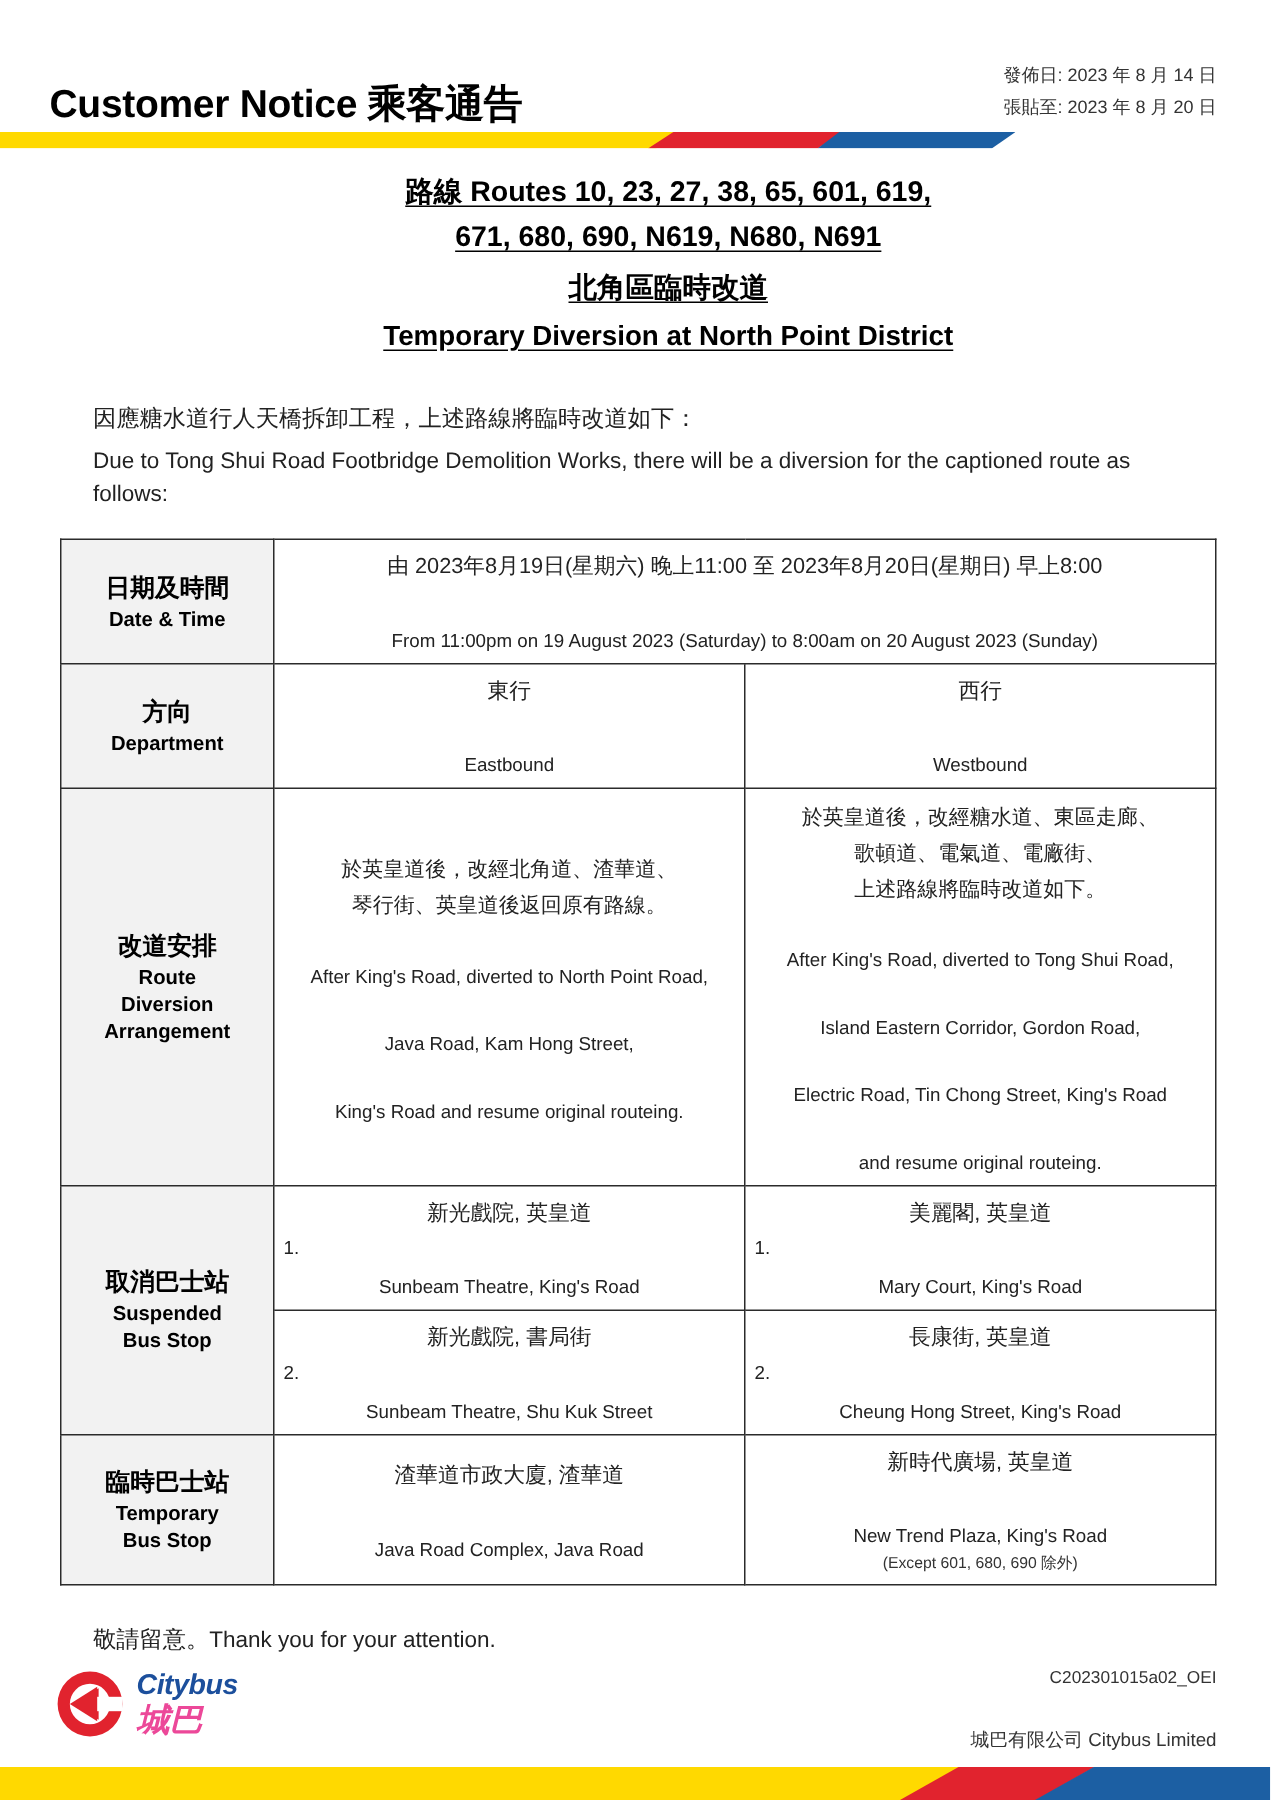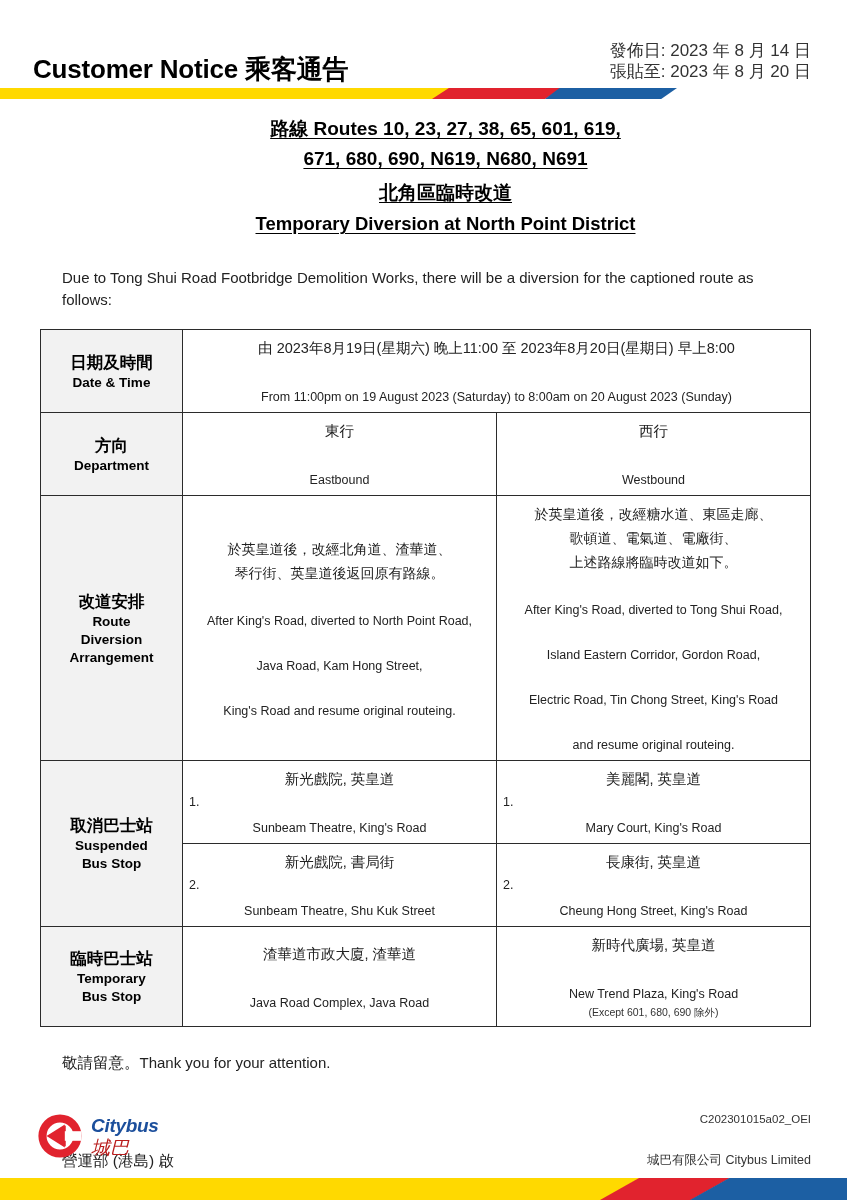--- a/index.html
+++ b/index.html
@@ -23,21 +23,21 @@
     letter-spacing: -0.2px;
     color: #000;
     white-space: nowrap;
   }
   .brand-title .cn { font-weight: bold; }
 
   .issue-dates {
     position: absolute;
     right: 36px; top: 40px;
     text-align: right;
-    font-size: 17px;
+    font-size: 12px;
     color: #333;
     line-height: 21px;
   }
   .issue-dates .row { white-space: nowrap; }
   .issue-dates .lbl { display:inline-block; min-width: 52px; }
 
   
   .bar-top {
     position: absolute;
     left: 0; top: 88px;
@@ -147,22 +147,22 @@
     position:absolute; left: 36px; top: 1112px;
     display:flex; align-items:center; gap: 7px;
   }
   .logo-mark { width: 48px; height: 48px; display:block; }
   .logo-text { line-height: 1; }
   .logo-text .l1 {
     font-size: 19px; font-style: italic; font-weight: bold;
     color:#1c4f9c; letter-spacing:-0.3px; display:block;
   }
   .logo-text .l2 {
-    font-size: 19px; font-style: italic; font-weight: normal;
-    color:#b91c1c; display:block; margin-top: 3px;
+    font-size: 22px; font-style: italic; font-weight: bold;
+    color:#ec4899; display:block; margin-top: 3px;
   }
 
   .bar-bottom {
     position:absolute; left:0; top:1178px; width:847px; height:22px; overflow:hidden;
   }
   .bar-bottom .yellow {
     position:absolute; left:0; top:0; width:640px; height:22px; background:#ffd900;
     clip-path: polygon(0 0, 100% 0, 94% 100%, 0 100%);
   }
   .bar-bottom .red {
@@ -202,20 +202,21 @@
 </div>
 
 <div class="titles">
   <div class="title-line t1">路線 Routes 10, 23, 27, 38, 65, 601, 619,</div>
   <div class="title-line t2">671, 680, 690, N619, N680, N691</div>
   <div class="title-line t3">北角區臨時改道</div>
   <div class="title-line t4">Temporary Diversion at North Point District</div>
 </div>
 
 <div class="intro">
+  <div class="cn">因應糖水道行人天橋拆卸工程，上述路線將臨時改道如下：</div>
   <div class="en">Due to Tong Shui Road Footbridge Demolition Works, there will be a diversion for the captioned route as follows:</div>
 </div>
 
 <div class="tbl-wrap">
 <table class="notice">
   <colgroup>
     <col style="width:142px">
     <col style="width:314px">
     <col style="width:314px">
   </colgroup>

